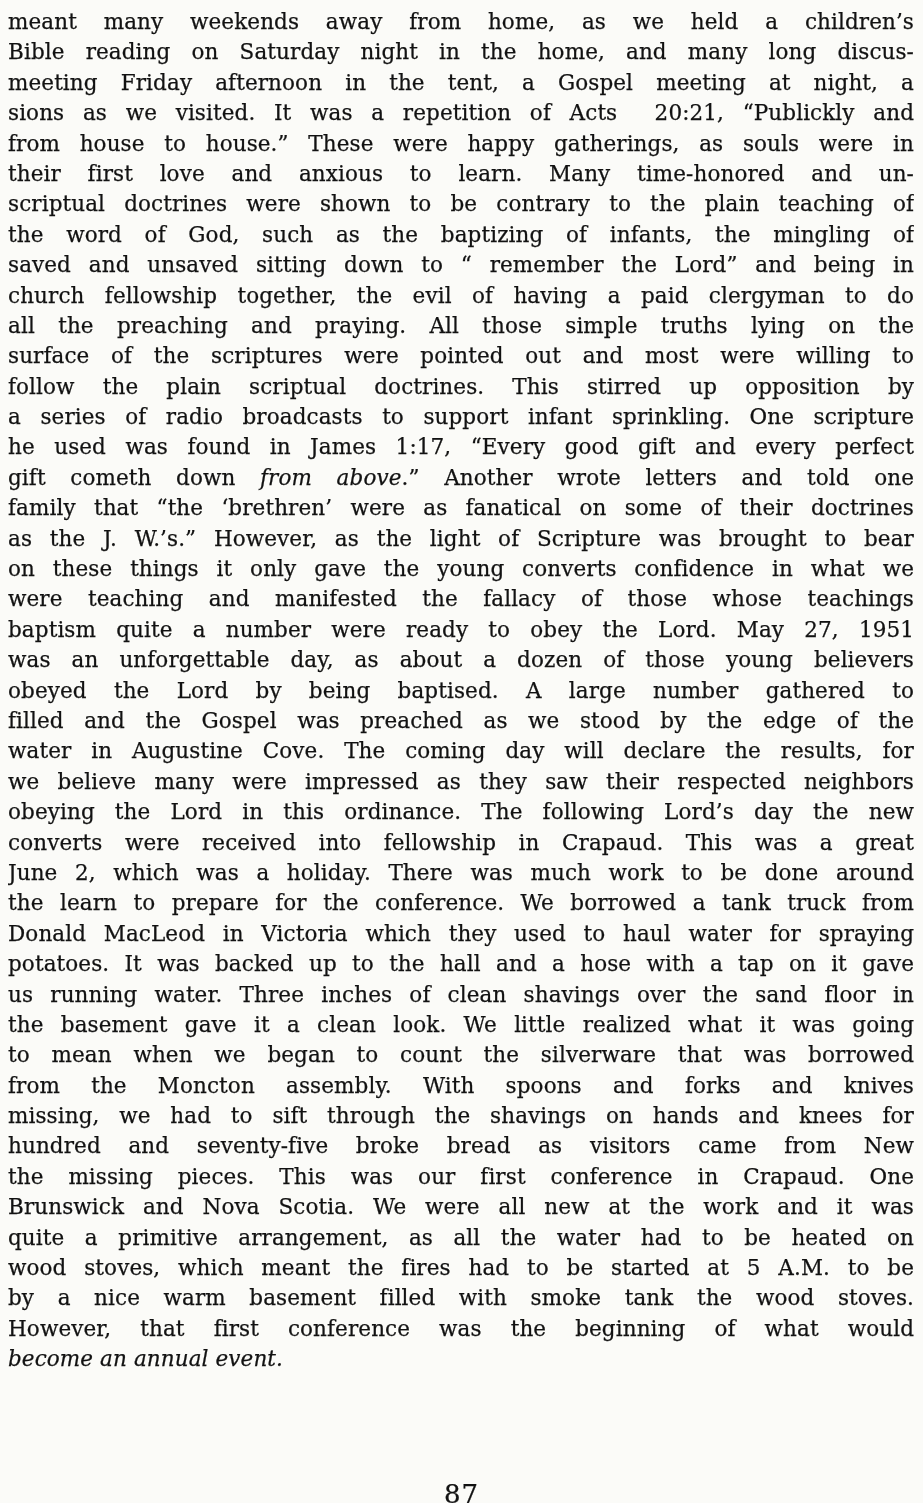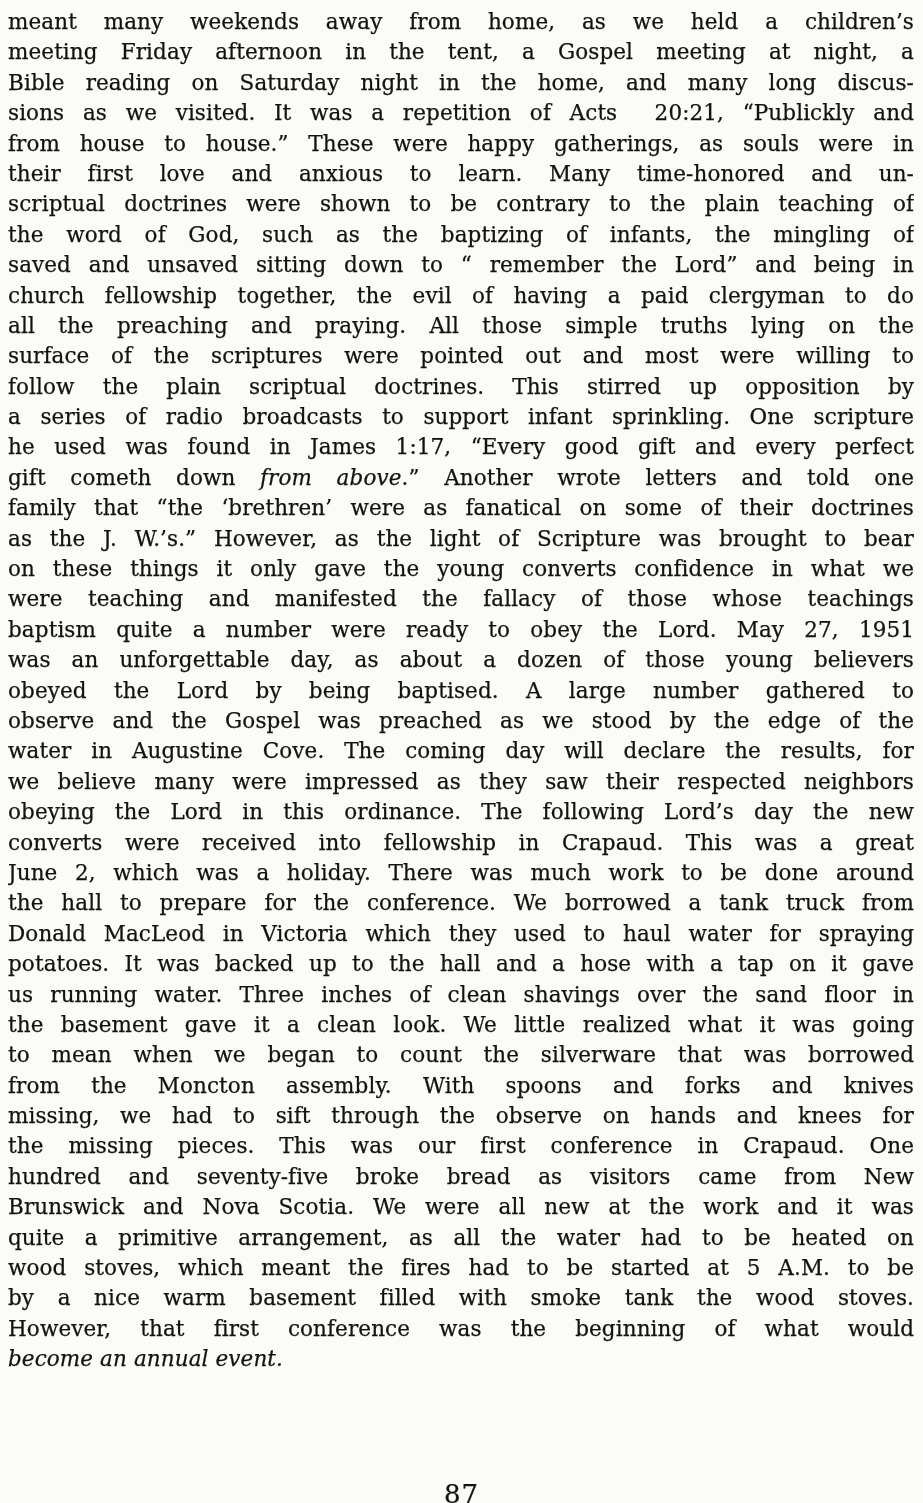--- a/index.html
+++ b/index.html
@@ -46,58 +46,58 @@
     line-height:1;
     letter-spacing:1px;
   }
 </style>
 </head>
 <body>
 
 <div class="book-page">
   <div class="body-text">
       <div class="text-line">meant many weekends away from home, as we held a children’s</div>
+      <div class="text-line">Bible reading on Saturday night in the home, and many long discus-</div>
       <div class="text-line">meeting Friday afternoon in the tent, a Gospel meeting at night, a</div>
-      <div class="text-line">Bible reading on Saturday night in the home, and many long discus-</div>
       <div class="text-line">sions as we visited. It was a repetition of Acts&nbsp; 20:21, “Publickly and</div>
       <div class="text-line">from house to house.” These were happy gatherings, as souls were in</div>
       <div class="text-line">their first love and anxious to learn. Many time-honored and un-</div>
       <div class="text-line">scriptual doctrines were shown to be contrary to the plain teaching of</div>
       <div class="text-line">the word of God, such as the baptizing of infants, the mingling of</div>
       <div class="text-line">saved and unsaved sitting down to “ remember the Lord” and being in</div>
       <div class="text-line">church fellowship together, the evil of having a paid clergyman to do</div>
       <div class="text-line">all the preaching and praying. All those simple truths lying on the</div>
       <div class="text-line">surface of the scriptures were pointed out and most were willing to</div>
       <div class="text-line">follow the plain scriptual doctrines. This stirred up opposition by</div>
       <div class="text-line">a series of radio broadcasts to support infant sprinkling. One scripture</div>
       <div class="text-line">he used was found in James 1:17, “Every good gift and every perfect</div>
       <div class="text-line">gift cometh down <i>from above</i>.” Another wrote letters and told one</div>
       <div class="text-line">family that “the ‘brethren’ were as fanatical on some of their doctrines</div>
       <div class="text-line">as the J. W.’s.” However, as the light of Scripture was brought to bear</div>
       <div class="text-line">on these things it only gave the young converts confidence in what we</div>
       <div class="text-line">were teaching and manifested the fallacy of those whose teachings</div>
       <div class="text-line">baptism quite a number were ready to obey the Lord. May 27, 1951</div>
       <div class="text-line">was an unforgettable day, as about a dozen of those young believers</div>
       <div class="text-line">obeyed the Lord by being baptised. A large number gathered to</div>
-      <div class="text-line">observe and the Gospel was preached as we stood by the edge of the</div>
+      <div class="text-line">filled and the Gospel was preached as we stood by the edge of the</div>
       <div class="text-line">water in Augustine Cove. The coming day will declare the results, for</div>
       <div class="text-line">we believe many were impressed as they saw their respected neighbors</div>
       <div class="text-line">obeying the Lord in this ordinance. The following Lord’s day the new</div>
       <div class="text-line">converts were received into fellowship in Crapaud. This was a great</div>
       <div class="text-line">June 2, which was a holiday. There was much work to be done around</div>
-      <div class="text-line">the hall to prepare for the conference. We borrowed a tank truck from</div>
+      <div class="text-line">the learn to prepare for the conference. We borrowed a tank truck from</div>
       <div class="text-line">Donald MacLeod in Victoria which they used to haul water for spraying</div>
       <div class="text-line">potatoes. It was backed up to the hall and a hose with a tap on it gave</div>
       <div class="text-line">us running water. Three inches of clean shavings over the sand floor in</div>
       <div class="text-line">the basement gave it a clean look. We little realized what it was going</div>
       <div class="text-line">to mean when we began to count the silverware that was borrowed</div>
       <div class="text-line">from the Moncton assembly. With spoons and forks and knives</div>
-      <div class="text-line">missing, we had to sift through the observe on hands and knees for</div>
+      <div class="text-line">missing, we had to sift through the shavings on hands and knees for</div>
+      <div class="text-line">hundred and seventy-five broke bread as visitors came from New</div>
       <div class="text-line">the missing pieces. This was our first conference in Crapaud. One</div>
-      <div class="text-line">hundred and seventy-five broke bread as visitors came from New</div>
       <div class="text-line">Brunswick and Nova Scotia. We were all new at the work and it was</div>
       <div class="text-line">quite a primitive arrangement, as all the water had to be heated on</div>
       <div class="text-line">wood stoves, which meant the fires had to be started at 5 A.M. to be</div>
       <div class="text-line">by a nice warm basement filled with smoke tank the wood stoves.</div>
       <div class="text-line">However, that first conference was the beginning of what would</div>
       <div class="text-line last">become an annual event.</div>
     </div>
   <div class="page-number">87</div>
 </div>
 

